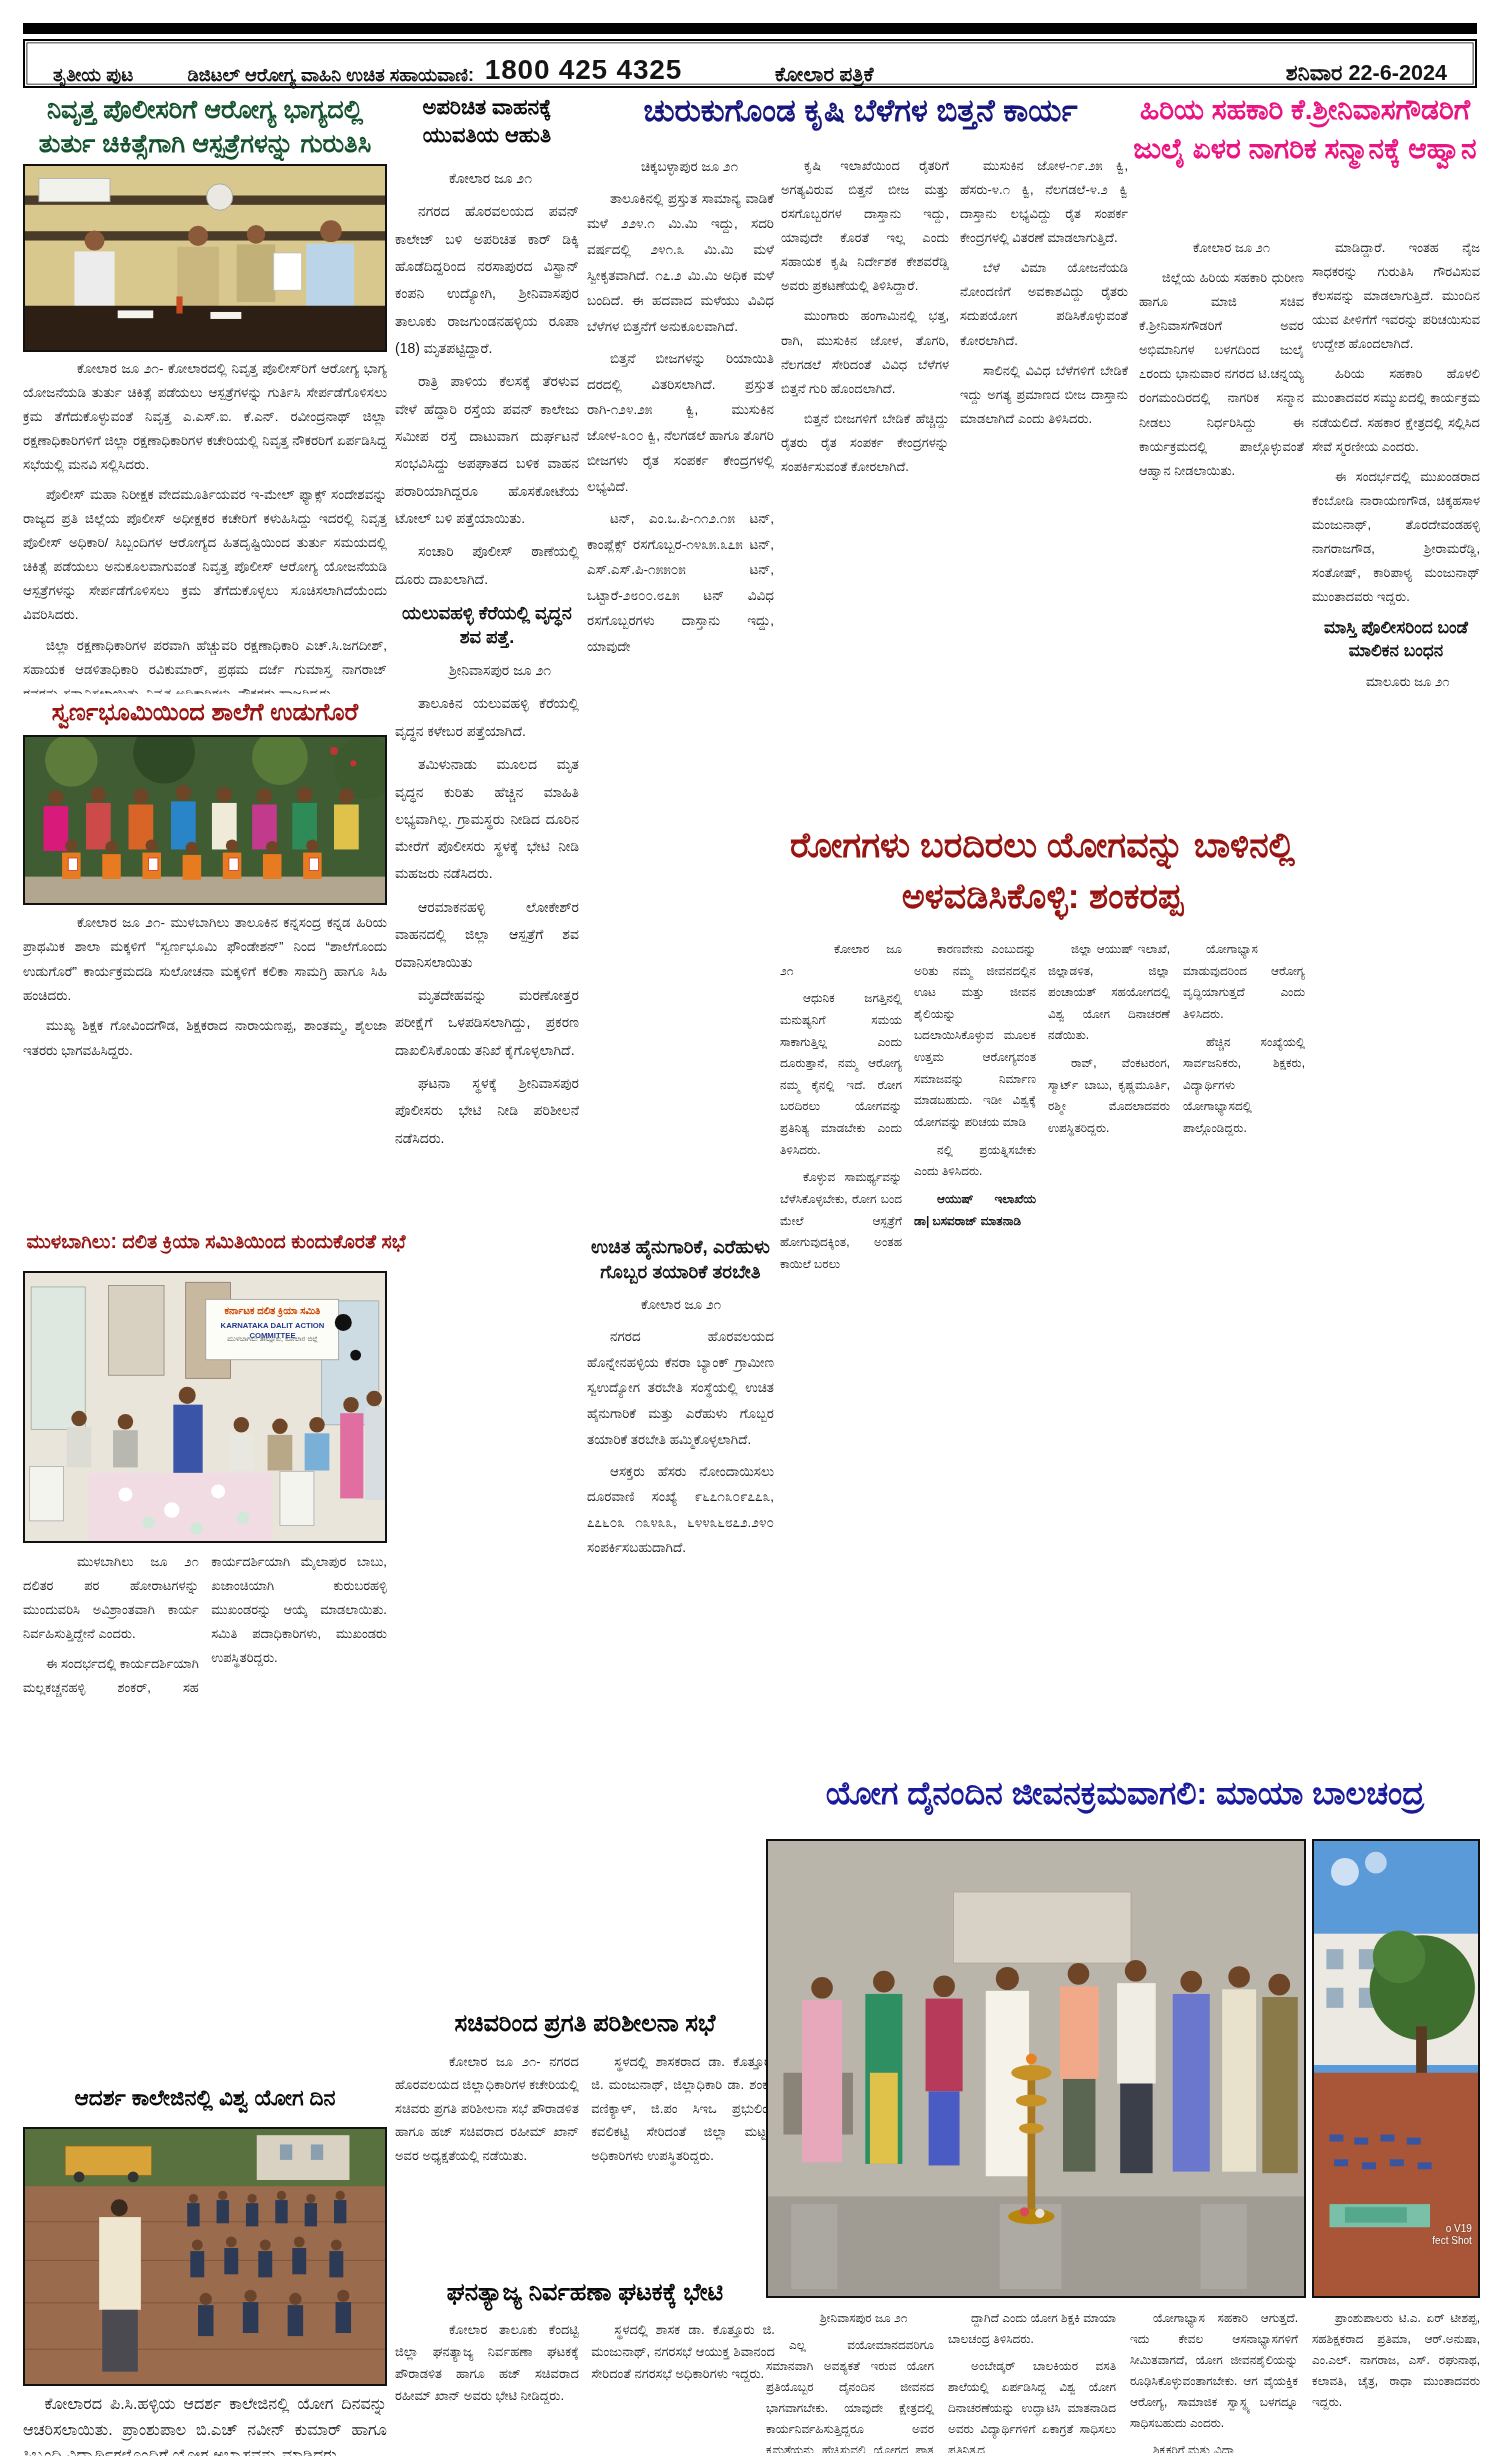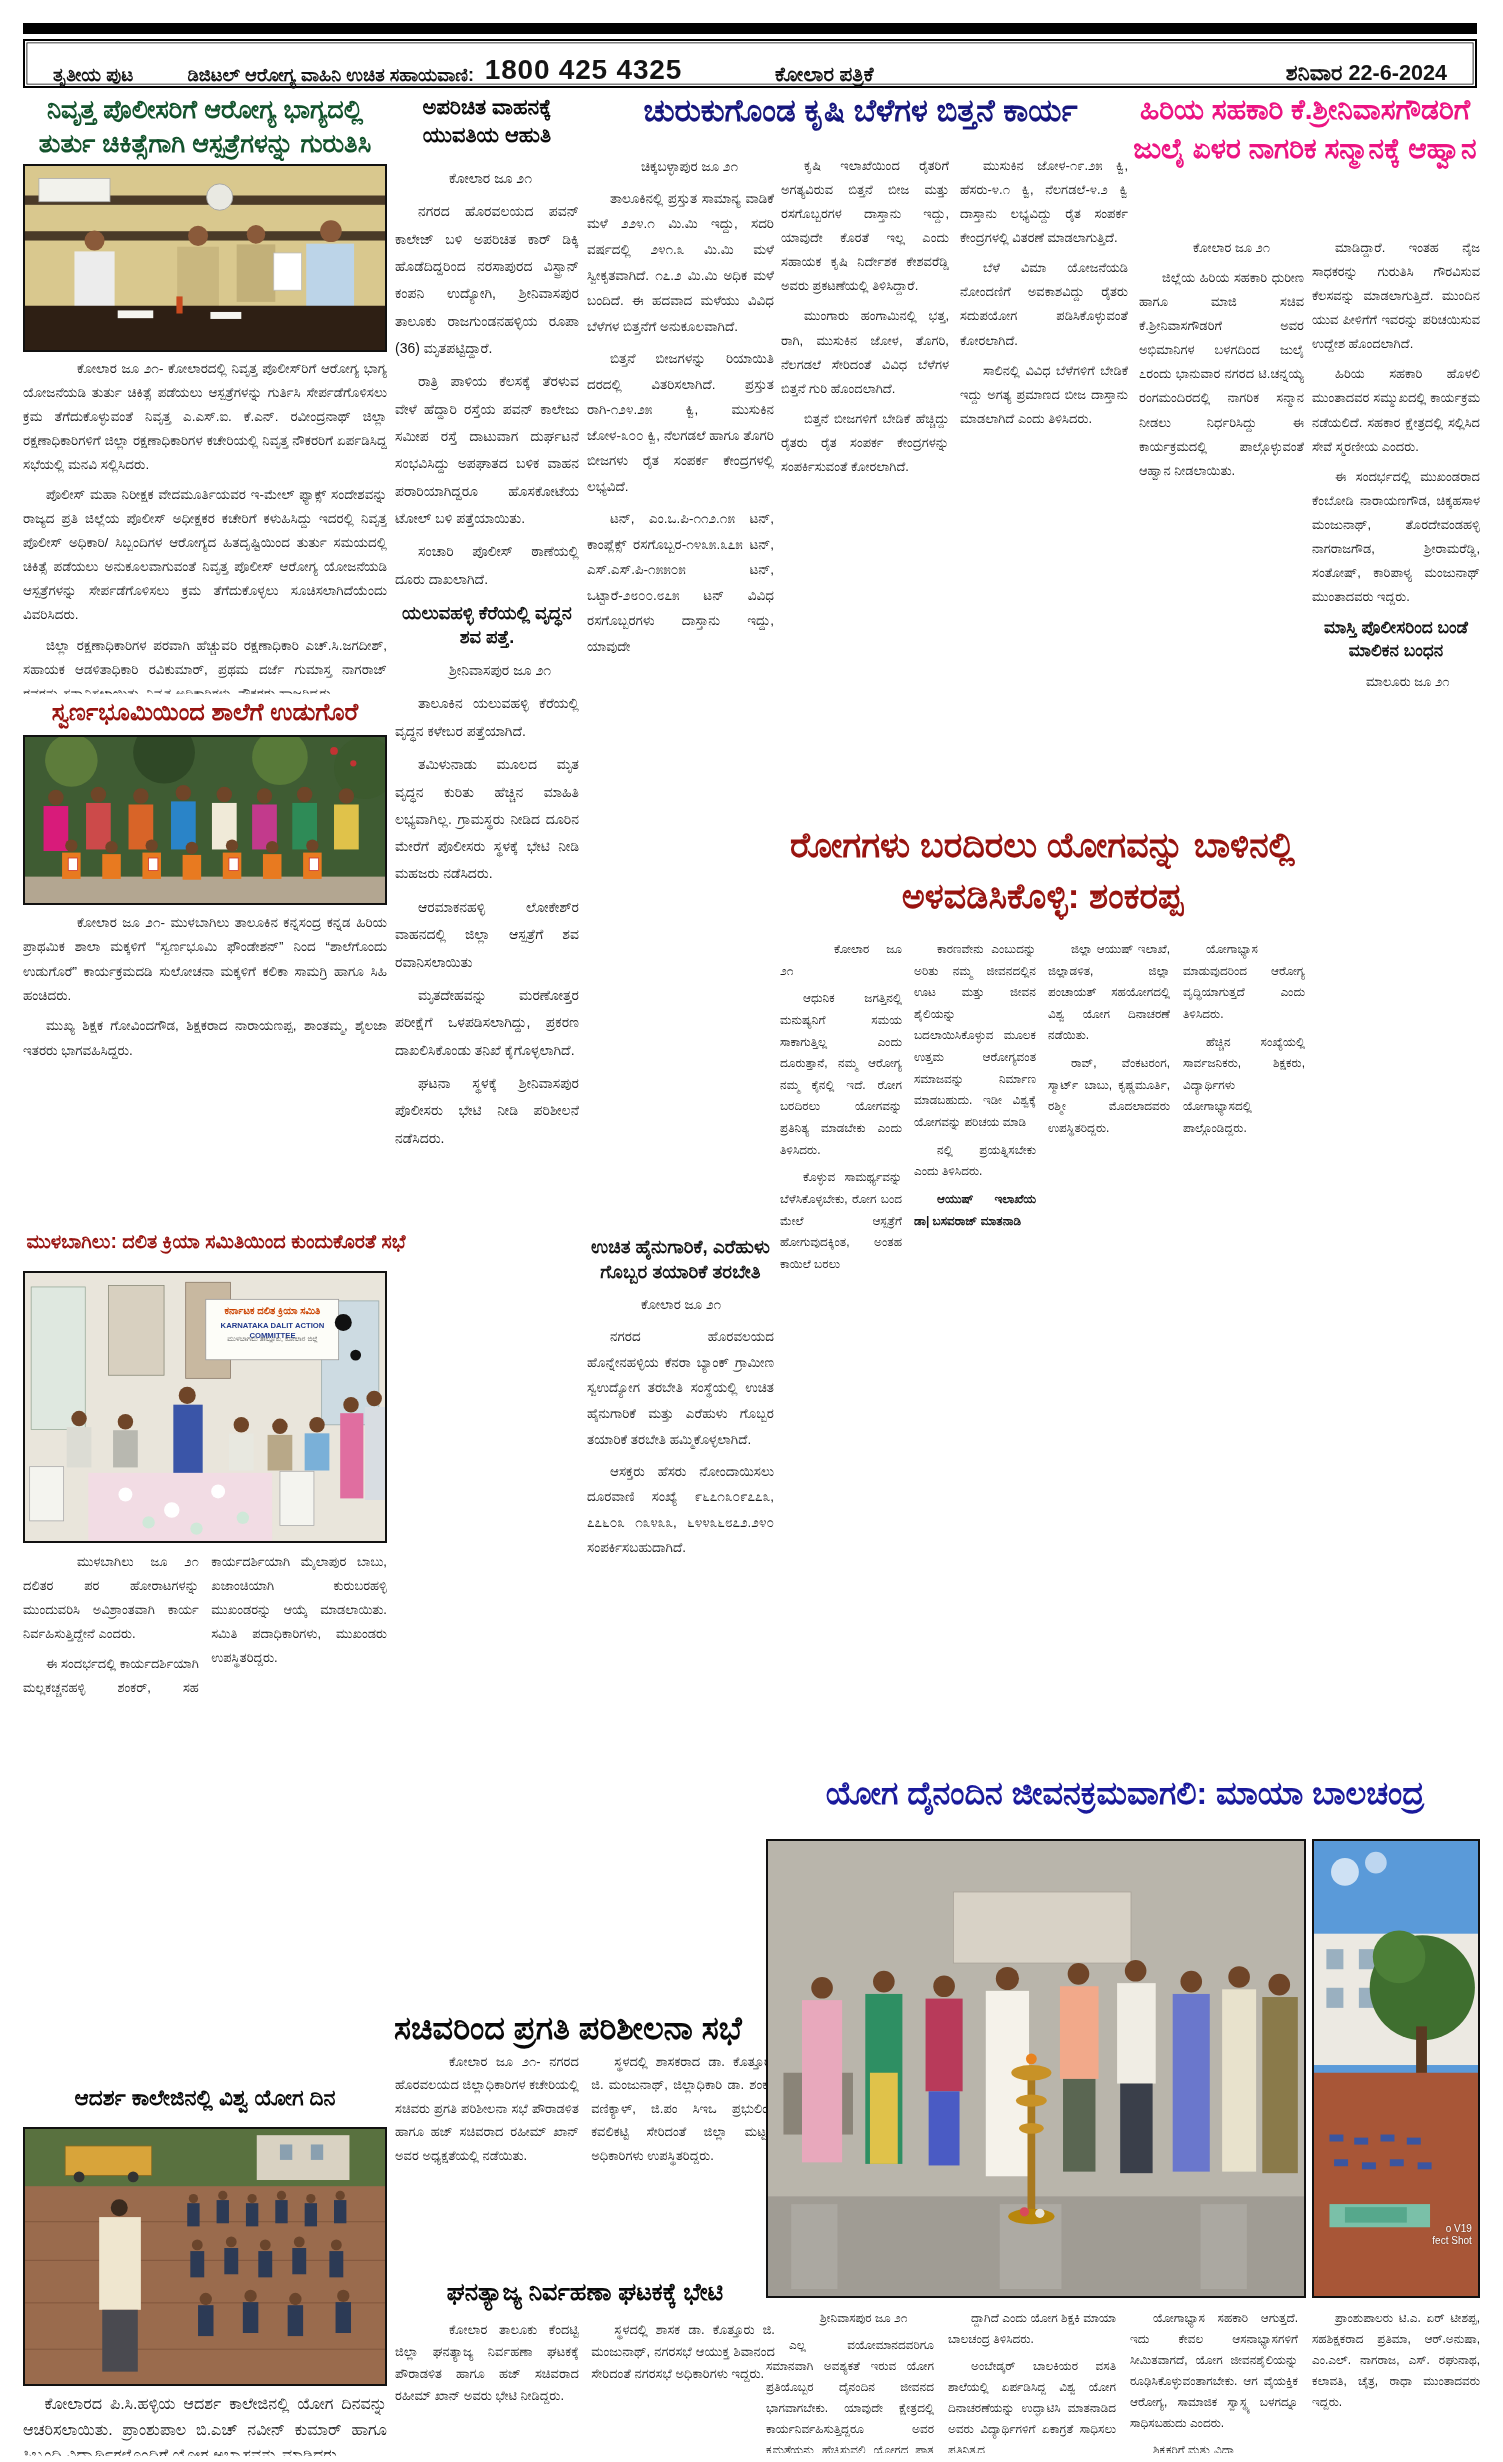--- a/index.html
+++ b/index.html
@@ -233,21 +233,21 @@
 </div>
 
 <div class="abs col" style="left:23px;top:2391px;width:364px;height:65px;font-size:16px;line-height:1.6;">
   <p style="text-indent:21.6px;">ಕೋಲಾರದ ಪಿ.ಸಿ.ಹಳ್ಳಿಯ ಆದರ್ಶ ಕಾಲೇಜಿನಲ್ಲಿ ಯೋಗ ದಿನವನ್ನು ಆಚರಿಸಲಾಯಿತು. ಪ್ರಾಂಶುಪಾಲ ಬಿ.ಎಚ್ ನವೀನ್ ಕುಮಾರ್ ಹಾಗೂ ಸಿಬ್ಬಂದಿ ವಿದ್ಯಾರ್ಥಿಗಳೊಂದಿಗೆ ಯೋಗ ಅಭ್ಯಾಸವನ್ನು ಮಾಡಿದರು.</p>
 </div>
 
 <div class="abs hl hl-black" style="left:395px;top:93px;width:184px;font-size:21px;">ಅಪರಿಚಿತ ವಾಹನಕ್ಕೆ ಯುವತಿಯ ಆಹುತಿ</div>
 
 <div class="abs col" style="left:395px;top:165px;width:184px;height:1834px;font-size:14px;line-height:1.95;">
   <p class="dateline">ಕೋಲಾರ ಜೂ ೨೧</p>
-  <p>ನಗರದ ಹೊರವಲಯದ ಪವನ್ ಕಾಲೇಜ್ ಬಳಿ ಅಪರಿಚಿತ ಕಾರ್ ಡಿಕ್ಕಿ ಹೊಡೆದಿದ್ದರಿಂದ ನರಸಾಪುರದ ವಿಸ್ಟ್ರಾನ್ ಕಂಪನಿ ಉದ್ಯೋಗಿ, ಶ್ರೀನಿವಾಸಪುರ ತಾಲೂಕು ರಾಜಗುಂಡನಹಳ್ಳಿಯ ರೂಪಾ (36) ಮೃತಪಟ್ಟಿದ್ದಾರೆ.</p>
+  <p>ನಗರದ ಹೊರವಲಯದ ಪವನ್ ಕಾಲೇಜ್ ಬಳಿ ಅಪರಿಚಿತ ಕಾರ್ ಡಿಕ್ಕಿ ಹೊಡೆದಿದ್ದರಿಂದ ನರಸಾಪುರದ ವಿಸ್ಟ್ರಾನ್ ಕಂಪನಿ ಉದ್ಯೋಗಿ, ಶ್ರೀನಿವಾಸಪುರ ತಾಲೂಕು ರಾಜಗುಂಡನಹಳ್ಳಿಯ ರೂಪಾ (18) ಮೃತಪಟ್ಟಿದ್ದಾರೆ.</p>
   <p>ರಾತ್ರಿ ಪಾಳಿಯ ಕೆಲಸಕ್ಕೆ ತೆರಳುವ ವೇಳೆ ಹೆದ್ದಾರಿ ರಸ್ತೆಯ ಪವನ್ ಕಾಲೇಜು ಸಮೀಪ ರಸ್ತೆ ದಾಟುವಾಗ ದುರ್ಘಟನೆ ಸಂಭವಿಸಿದ್ದು ಅಪಘಾತದ ಬಳಿಕ ವಾಹನ ಪರಾರಿಯಾಗಿದ್ದರೂ ಹೊಸಕೋಟೆಯ ಟೋಲ್ ಬಳಿ ಪತ್ತೆಯಾಯಿತು.</p>
   <p>ಸಂಚಾರಿ ಪೊಲೀಸ್ ಠಾಣೆಯಲ್ಲಿ ದೂರು ದಾಖಲಾಗಿದೆ.</p>
   <div class="subhead" style="font-size:18px;">ಯಲುವಹಳ್ಳಿ ಕೆರೆಯಲ್ಲಿ ವೃದ್ಧನ ಶವ ಪತ್ತೆ.</div>
   <p class="dateline">ಶ್ರೀನಿವಾಸಪುರ ಜೂ ೨೧</p>
   <p>ತಾಲೂಕಿನ ಯಲುವಹಳ್ಳಿ ಕೆರೆಯಲ್ಲಿ ವೃದ್ಧನ ಕಳೇಬರ ಪತ್ತೆಯಾಗಿದೆ.</p>
   <p>ತಮಿಳುನಾಡು ಮೂಲದ ಮೃತ ವೃದ್ಧನ ಕುರಿತು ಹೆಚ್ಚಿನ ಮಾಹಿತಿ ಲಭ್ಯವಾಗಿಲ್ಲ. ಗ್ರಾಮಸ್ಥರು ನೀಡಿದ ದೂರಿನ ಮೇರೆಗೆ ಪೊಲೀಸರು ಸ್ಥಳಕ್ಕೆ ಭೇಟಿ ನೀಡಿ ಮಹಜರು ನಡೆಸಿದರು.</p>
   <p>ಆರಮಾಕನಹಳ್ಳಿ ಲೋಕೇಶ್‌ರ ವಾಹನದಲ್ಲಿ ಜಿಲ್ಲಾ ಆಸ್ಪತ್ರೆಗೆ ಶವ ರವಾನಿಸಲಾಯಿತು</p>
   <p>ಮೃತದೇಹವನ್ನು ಮರಣೋತ್ತರ ಪರೀಕ್ಷೆಗೆ ಒಳಪಡಿಸಲಾಗಿದ್ದು, ಪ್ರಕರಣ ದಾಖಲಿಸಿಕೊಂಡು ತನಿಖೆ ಕೈಗೊಳ್ಳಲಾಗಿದೆ.</p>
   <p>ಘಟನಾ ಸ್ಥಳಕ್ಕೆ ಶ್ರೀನಿವಾಸಪುರ ಪೊಲೀಸರು ಭೇಟಿ ನೀಡಿ ಪರಿಶೀಲನೆ ನಡೆಸಿದರು.</p>
 </div>
@@ -309,21 +309,21 @@
 </div>
 <div class="abs col" style="left:1048px;top:939px;width:122px;height:827px;font-size:12px;line-height:1.8;">
   <p>ಜಿಲ್ಲಾ ಆಯುಷ್ ಇಲಾಖೆ, ಜಿಲ್ಲಾಡಳಿತ, ಜಿಲ್ಲಾ ಪಂಚಾಯತ್ ಸಹಯೋಗದಲ್ಲಿ ವಿಶ್ವ ಯೋಗ ದಿನಾಚರಣೆ ನಡೆಯಿತು.</p>
   <p>ರಾವ್, ವೆಂಕಟರಂಗ, ಸ್ಮಾರ್ಟ್ ಬಾಬು, ಕೃಷ್ಣಮೂರ್ತಿ, ರಶ್ಮೀ ಮೊದಲಾದವರು ಉಪಸ್ಥಿತರಿದ್ದರು.</p>
 </div>
 <div class="abs col" style="left:1183px;top:939px;width:122px;height:827px;font-size:12px;line-height:1.8;">
   <p>ಯೋಗಾಭ್ಯಾಸ ಮಾಡುವುದರಿಂದ ಆರೋಗ್ಯ ವೃದ್ಧಿಯಾಗುತ್ತದೆ ಎಂದು ತಿಳಿಸಿದರು.</p>
   <p>ಹೆಚ್ಚಿನ ಸಂಖ್ಯೆಯಲ್ಲಿ ಸಾರ್ವಜನಿಕರು, ಶಿಕ್ಷಕರು, ವಿದ್ಯಾರ್ಥಿಗಳು ಯೋಗಾಭ್ಯಾಸದಲ್ಲಿ ಪಾಲ್ಗೊಂಡಿದ್ದರು.</p>
 </div>
 
-<div class="abs hl hl-black" style="left:378px;top:2007px;width:380px;font-size:32px;">ಸಚಿವರಿಂದ ಪ್ರಗತಿ ಪರಿಶೀಲನಾ ಸಭೆ</div>
+<div class="abs hl hl-black" style="left:395px;top:2007px;width:380px;font-size:24px;">ಸಚಿವರಿಂದ ಪ್ರಗತಿ ಪರಿಶೀಲನಾ ಸಭೆ</div>
 <div class="abs col" style="left:395px;top:2050px;width:380px;height:221px;font-size:13px;line-height:1.8;column-count:2;column-gap:12.4px;">
   <p class="dateline">ಕೋಲಾರ ಜೂ ೨೧- ನಗರದ ಹೊರವಲಯದ ಜಿಲ್ಲಾಧಿಕಾರಿಗಳ ಕಚೇರಿಯಲ್ಲಿ ಸಚಿವರು ಪ್ರಗತಿ ಪರಿಶೀಲನಾ ಸಭೆ ಪೌರಾಡಳಿತ ಹಾಗೂ ಹಜ್ ಸಚಿವರಾದ ರಹೀಮ್ ಖಾನ್ ಅವರ ಅಧ್ಯಕ್ಷತೆಯಲ್ಲಿ ನಡೆಯಿತು.</p>
   <p>ಸ್ಥಳದಲ್ಲಿ ಶಾಸಕರಾದ ಡಾ. ಕೊತ್ತೂರು ಜಿ. ಮಂಜುನಾಥ್, ಜಿಲ್ಲಾಧಿಕಾರಿ ಡಾ. ಶಂಕರ ವಣಿಕ್ಯಾಳ್, ಜಿ.ಪಂ ಸಿಇಒ ಪ್ರಭುಲಿಂಗ ಕವಲಿಕಟ್ಟಿ ಸೇರಿದಂತೆ ಜಿಲ್ಲಾ ಮಟ್ಟದ ಅಧಿಕಾರಿಗಳು ಉಪಸ್ಥಿತರಿದ್ದರು.</p>
 </div>
 
 <div class="abs hl hl-black" style="left:395px;top:2276px;width:380px;font-size:24px;">ಘನತ್ಯಾಜ್ಯ ನಿರ್ವಹಣಾ ಘಟಕಕ್ಕೆ ಭೇಟಿ</div>
 <div class="abs col" style="left:395px;top:2319px;width:380px;height:136px;font-size:13px;line-height:1.7;column-count:2;column-gap:12.4px;">
   <p class="dateline">ಕೋಲಾರ ತಾಲೂಕು ಕೆಂದಟ್ಟಿ ಜಿಲ್ಲಾ ಘನತ್ಯಾಜ್ಯ ನಿರ್ವಹಣಾ ಘಟಕಕ್ಕೆ ಪೌರಾಡಳಿತ ಹಾಗೂ ಹಜ್ ಸಚಿವರಾದ ರಹೀಮ್ ಖಾನ್ ಅವರು ಭೇಟಿ ನೀಡಿದ್ದರು.</p>
   <p>ಸ್ಥಳದಲ್ಲಿ ಶಾಸಕ ಡಾ. ಕೊತ್ತೂರು ಜಿ. ಮಂಜುನಾಥ್, ನಗರಸಭೆ ಆಯುಕ್ತ ಶಿವಾನಂದ ಸೇರಿದಂತೆ ನಗರಸಭೆ ಅಧಿಕಾರಿಗಳು ಇದ್ದರು.</p>
 </div>

